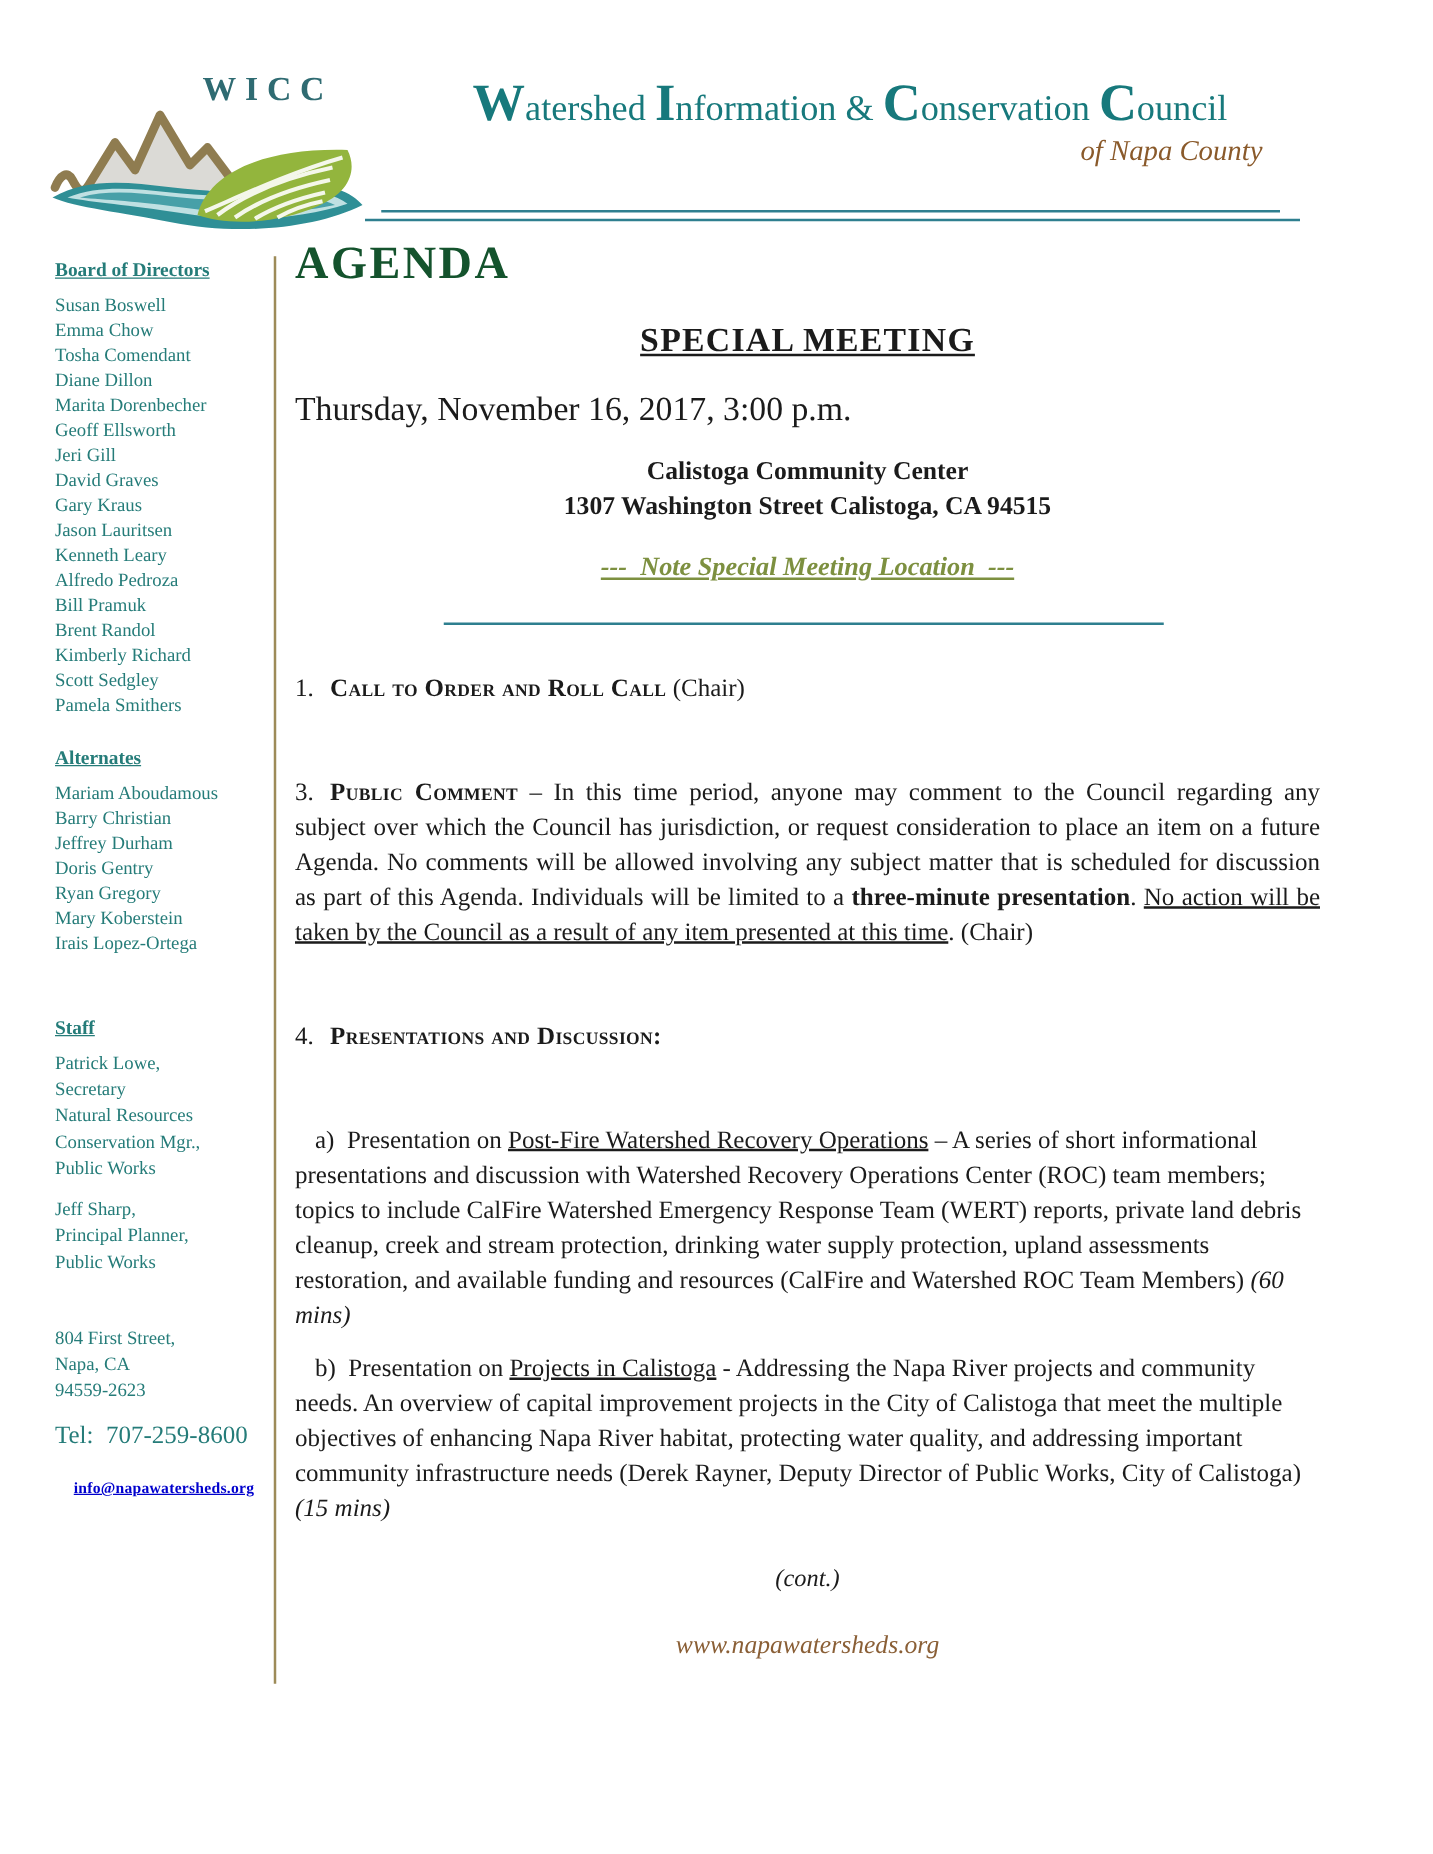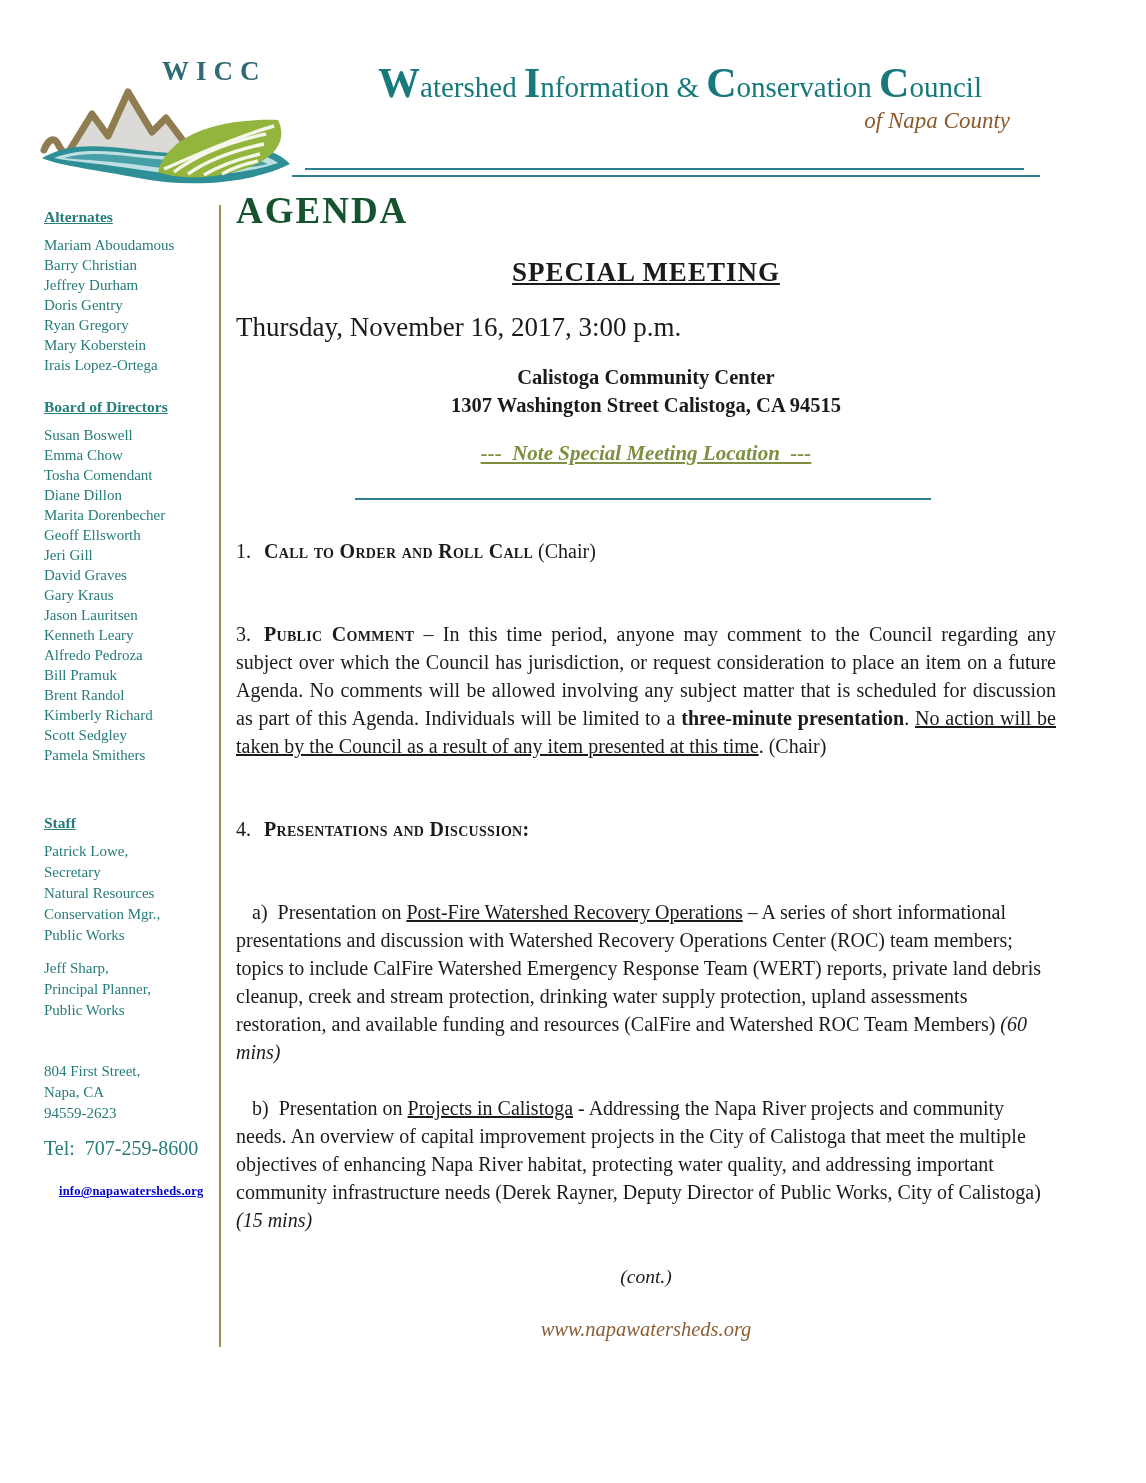--- a/index.html
+++ b/index.html
@@ -66,21 +66,21 @@
     font-weight:bold; font-style:italic; text-decoration:underline;
     color:var(--olive_note); white-space:pre-wrap;
   }
   .content-rule { margin:31px 0 0 119px; width:576px; height:2px; background:var(--rule_teal); }
 
   #agenda-items { margin-top:37px; font-size:20px; line-height:28px; }
   .agenda-item { margin-bottom:55px; }
   #agenda-items > .agenda-item:nth-child(4) { margin-bottom:30px; }
   .justify { text-align:justify; }
   .item-num { margin-right:13px; }
-  .sub-item { margin-bottom:28px; text-indent:16px; }
+  .sub-item { margin-bottom:15px; text-indent:16px; }
   #agenda-items > .sub-item:last-child { margin-bottom:0; }
   .sub-label { margin-right:10px; }
 
   .seg-sc { font-variant:small-caps; font-weight:bold; letter-spacing:0.3px; }
   .seg-b { font-weight:bold; }
   .seg-u { text-decoration:underline; }
   .seg-i { font-style:italic; }
 
   .cont { margin-top:30px; text-align:center; font-style:italic; font-size:19.5px; line-height:26px; }
   .site { margin-top:28px; text-align:center; font-style:italic; font-size:20.5px; color:var(--brown_link); }
@@ -110,51 +110,51 @@
   </div>
 
   <div class="org-title"><span class="cap">W</span>atershed <span class="cap">I</span>nformation &amp; <span class="cap">C</span>onservation <span class="cap">C</span>ouncil</div>
   <div class="org-subtitle">of Napa County</div>
   <div class="h-rule1"></div>
   <div class="h-rule2"></div>
 
   <aside class="sidebar">
     <div id="sb-sections">
         <div class="sb-section">
-          <div class="sb-heading">Alternates</div>
-          <div class="sb-group">
-            <div class="sb-line">Mariam Aboudamous</div>
-            <div class="sb-line">Barry Christian</div>
-            <div class="sb-line">Jeffrey Durham</div>
-            <div class="sb-line">Doris Gentry</div>
-            <div class="sb-line">Ryan Gregory</div>
-            <div class="sb-line">Mary Koberstein</div>
-            <div class="sb-line">Irais Lopez-Ortega</div>
-          </div>
-        </div>
-        <div class="sb-section">
           <div class="sb-heading">Board of Directors</div>
           <div class="sb-group">
             <div class="sb-line">Susan Boswell</div>
             <div class="sb-line">Emma Chow</div>
             <div class="sb-line">Tosha Comendant</div>
             <div class="sb-line">Diane Dillon</div>
             <div class="sb-line">Marita Dorenbecher</div>
             <div class="sb-line">Geoff Ellsworth</div>
             <div class="sb-line">Jeri Gill</div>
             <div class="sb-line">David Graves</div>
             <div class="sb-line">Gary Kraus</div>
             <div class="sb-line">Jason Lauritsen</div>
             <div class="sb-line">Kenneth Leary</div>
             <div class="sb-line">Alfredo Pedroza</div>
             <div class="sb-line">Bill Pramuk</div>
             <div class="sb-line">Brent Randol</div>
             <div class="sb-line">Kimberly Richard</div>
             <div class="sb-line">Scott Sedgley</div>
             <div class="sb-line">Pamela Smithers</div>
+          </div>
+        </div>
+        <div class="sb-section">
+          <div class="sb-heading">Alternates</div>
+          <div class="sb-group">
+            <div class="sb-line">Mariam Aboudamous</div>
+            <div class="sb-line">Barry Christian</div>
+            <div class="sb-line">Jeffrey Durham</div>
+            <div class="sb-line">Doris Gentry</div>
+            <div class="sb-line">Ryan Gregory</div>
+            <div class="sb-line">Mary Koberstein</div>
+            <div class="sb-line">Irais Lopez-Ortega</div>
           </div>
         </div>
         <div class="sb-section">
           <div class="sb-heading">Staff</div>
           <div class="sb-group">
             <div class="sb-line">Patrick Lowe,</div>
             <div class="sb-line">Secretary</div>
             <div class="sb-line">Natural Resources</div>
             <div class="sb-line">Conservation Mgr.,</div>
             <div class="sb-line">Public Works</div>

